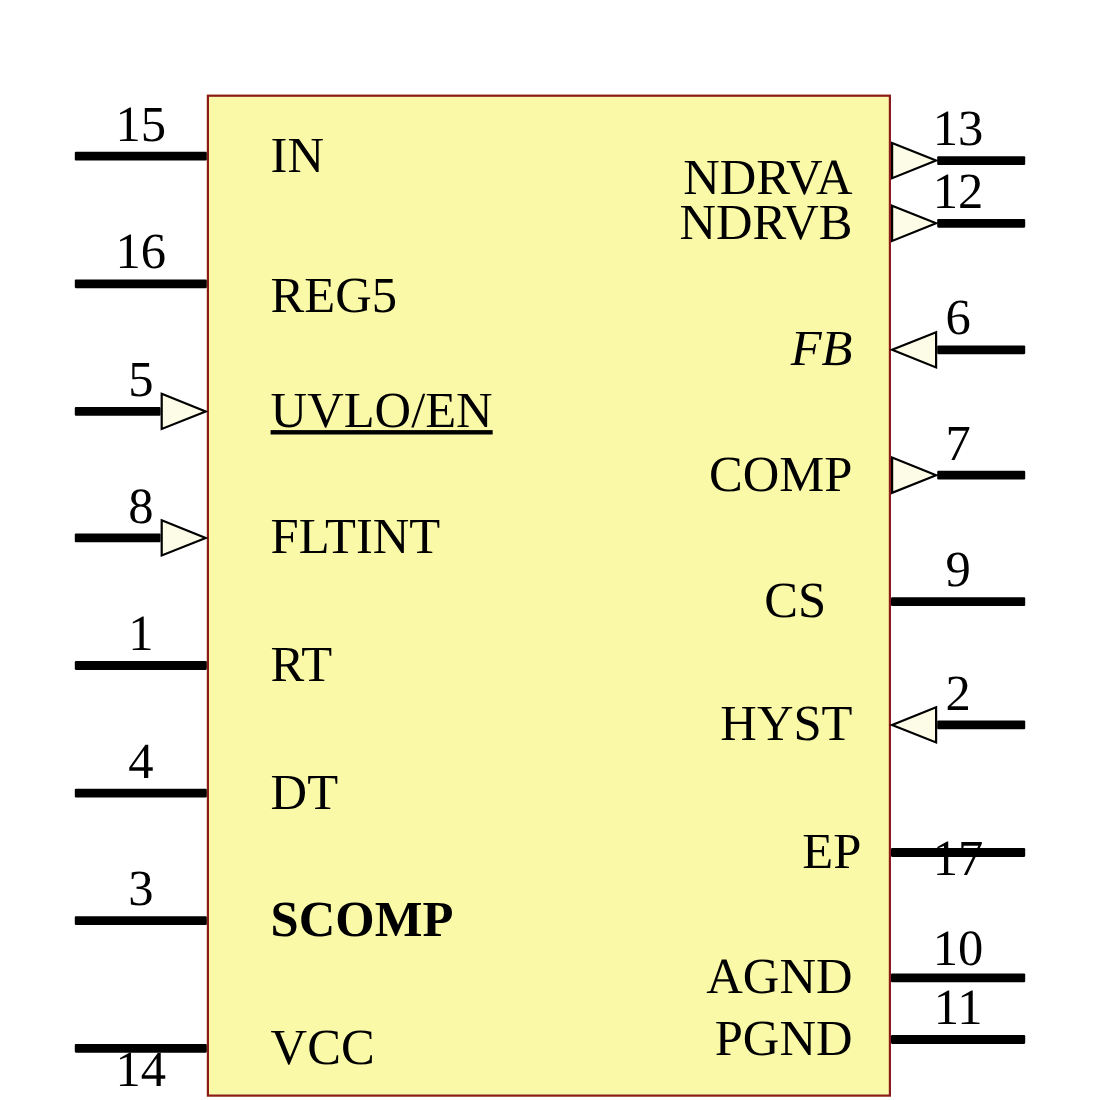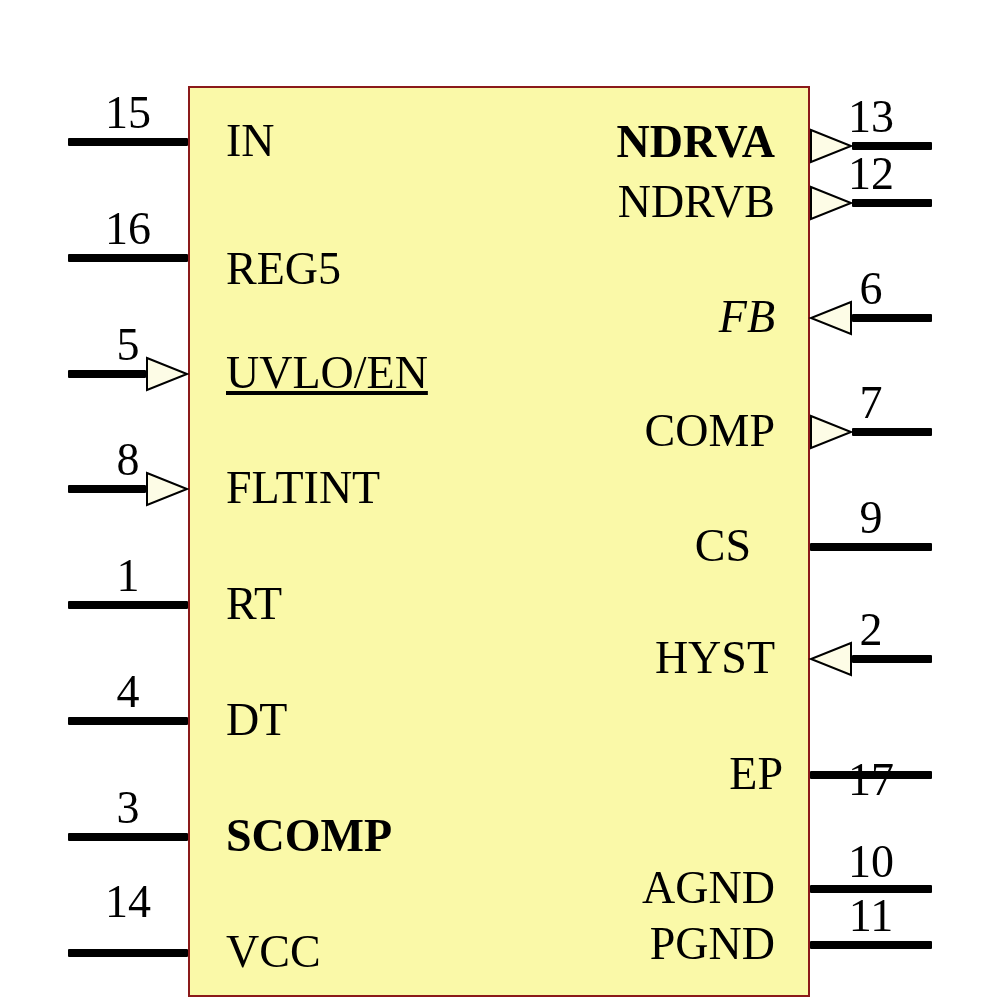--- a/index.html
+++ b/index.html
@@ -41,20 +41,21 @@
   }
   .pin-label {
     position: absolute;
     font-size: 46px;
     line-height: 46px;
     color: #000000;
     white-space: nowrap;
   }
   .pin-label.left {
     text-align: left;
+    margin-left: 20px;
   }
   .pin-label.right {
     text-align: right;
   }
   .arrow {
     position: absolute;
     overflow: visible;
   }
   .arrow polygon {
     fill: #fdfce6;
@@ -91,30 +92,30 @@
       <div class="pin-wire" style="left: 68px; width: 120px; top: 601px; background: rgb(0, 0, 0);"></div>
       <div class="pin-num" style="top: 553px; left: 68px; width: 120px;">1</div>
       <div class="pin-label left" style="top: 581px; left: 226px; width: 340px;">RT</div>
       <div class="pin-wire" style="left: 68px; width: 120px; top: 717px; background: rgb(0, 0, 0);"></div>
       <div class="pin-num" style="top: 669px; left: 68px; width: 120px;">4</div>
       <div class="pin-label left" style="top: 697px; left: 226px; width: 340px;">DT</div>
       <div class="pin-wire" style="left: 68px; width: 120px; top: 833px; background: rgb(0, 0, 0);"></div>
       <div class="pin-num" style="top: 785px; left: 68px; width: 120px;">3</div>
       <div class="pin-label left" style="top: 813px; left: 226px; width: 340px; font-weight: bold;">SCOMP</div>
       <div class="pin-wire" style="left: 68px; width: 120px; top: 949px; background: rgb(0, 0, 0);"></div>
-      <div class="pin-num" style="top: 879px; left: 68px; width: 120px; text-align: center;">14</div>
+      <div class="pin-num" style="top: 949px; left: 68px; width: 120px; text-align: center;">14</div>
       <div class="pin-label left" style="top: 929px; left: 226px; width: 340px;">VCC</div>
     </div>
   <div id="right-pin-group">
       <div class="pin-wire" style="left: 852px; width: 80px; top: 142px; background: rgb(0, 0, 0);"></div>
       <svg class="arrow" width="42" height="34" style="left: 810px; top: 129px;">
         <polygon points="1,1 41,17 1,33" fill="#fdfce6"></polygon>
       </svg>
       <div class="pin-num" style="top: 94px; left: 810px; width: 122px;">13</div>
-      <div class="pin-label right" style="top: 119px; left: 430px; width: 345px; font-weight: bold;">NDRVA</div>
+      <div class="pin-label right" style="top: 138px; left: 430px; width: 345px;">NDRVA</div>
       <div class="pin-wire" style="left: 852px; width: 80px; top: 199px; background: rgb(0, 0, 0);"></div>
       <svg class="arrow" width="42" height="34" style="left: 810px; top: 186px;">
         <polygon points="1,1 41,17 1,33" fill="#fdfce6"></polygon>
       </svg>
       <div class="pin-num" style="top: 151px; left: 810px; width: 122px;">12</div>
       <div class="pin-label right" style="top: 179px; left: 430px; width: 345px;">NDRVB</div>
       <div class="pin-wire" style="left: 852px; width: 80px; top: 314px; background: rgb(0, 0, 0);"></div>
       <svg class="arrow" width="42" height="34" style="left: 810px; top: 301px;">
         <polygon points="41,1 1,17 41,33" fill="#fdfce6"></polygon>
       </svg>

